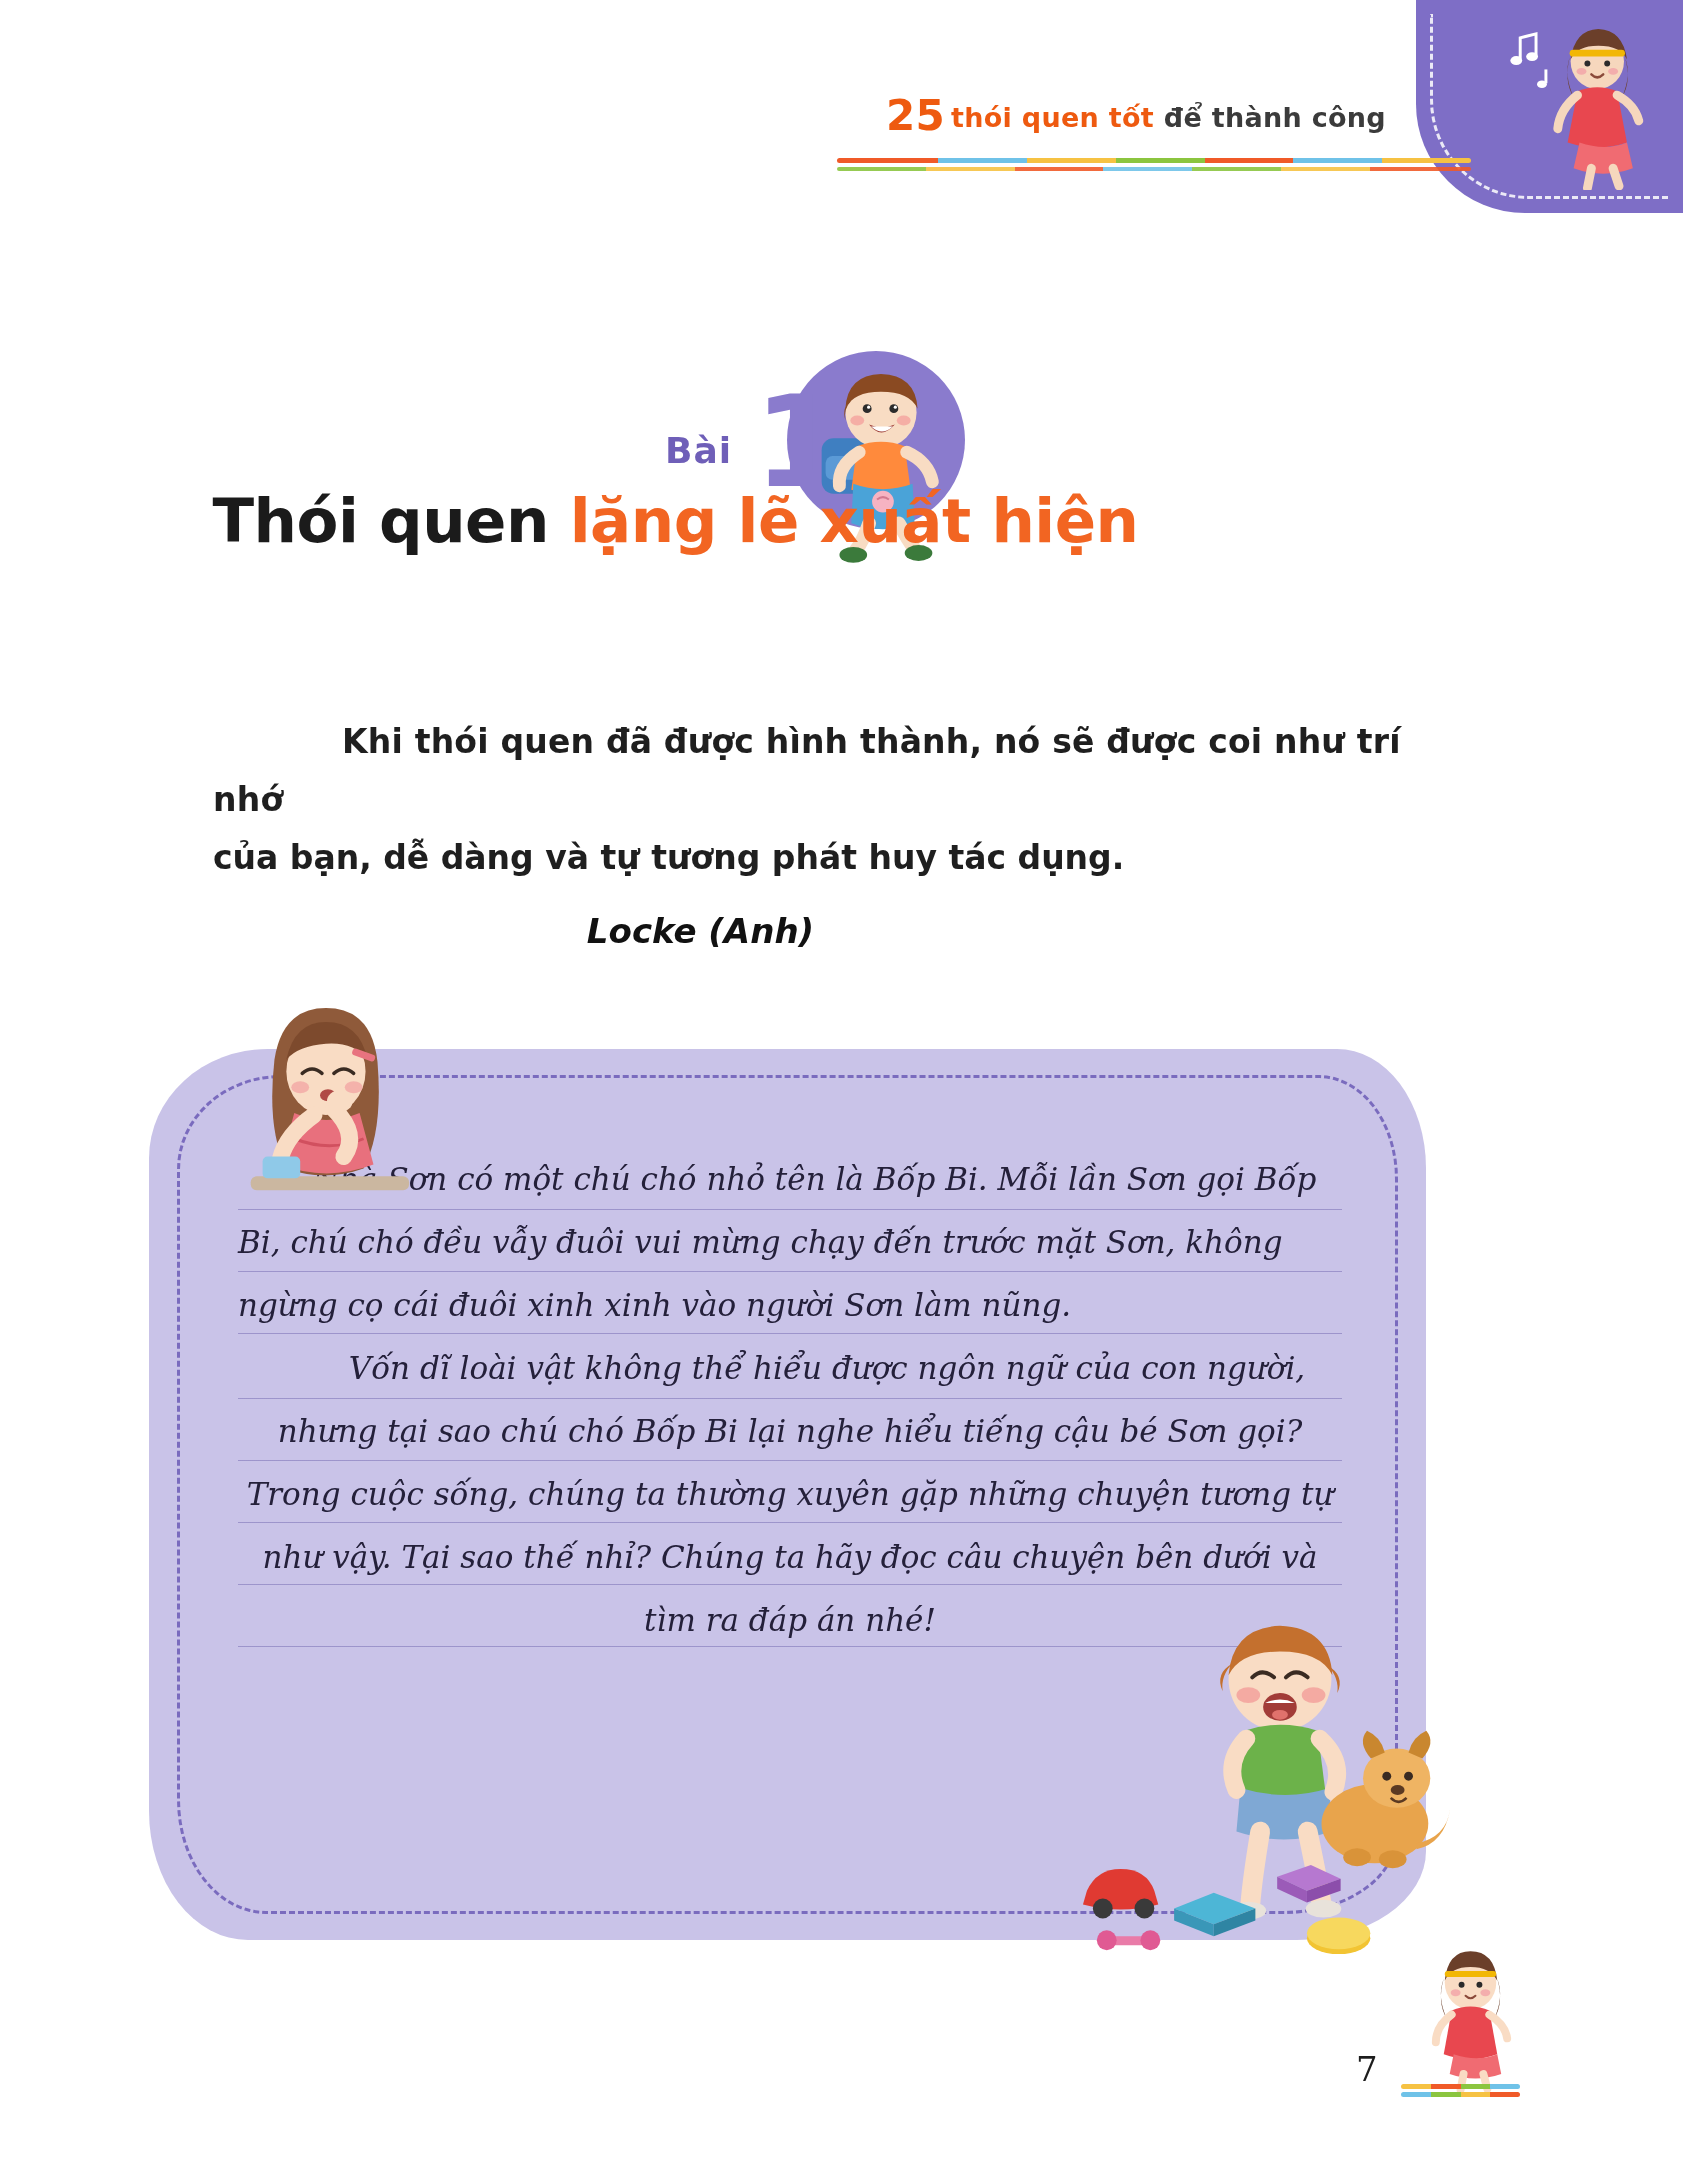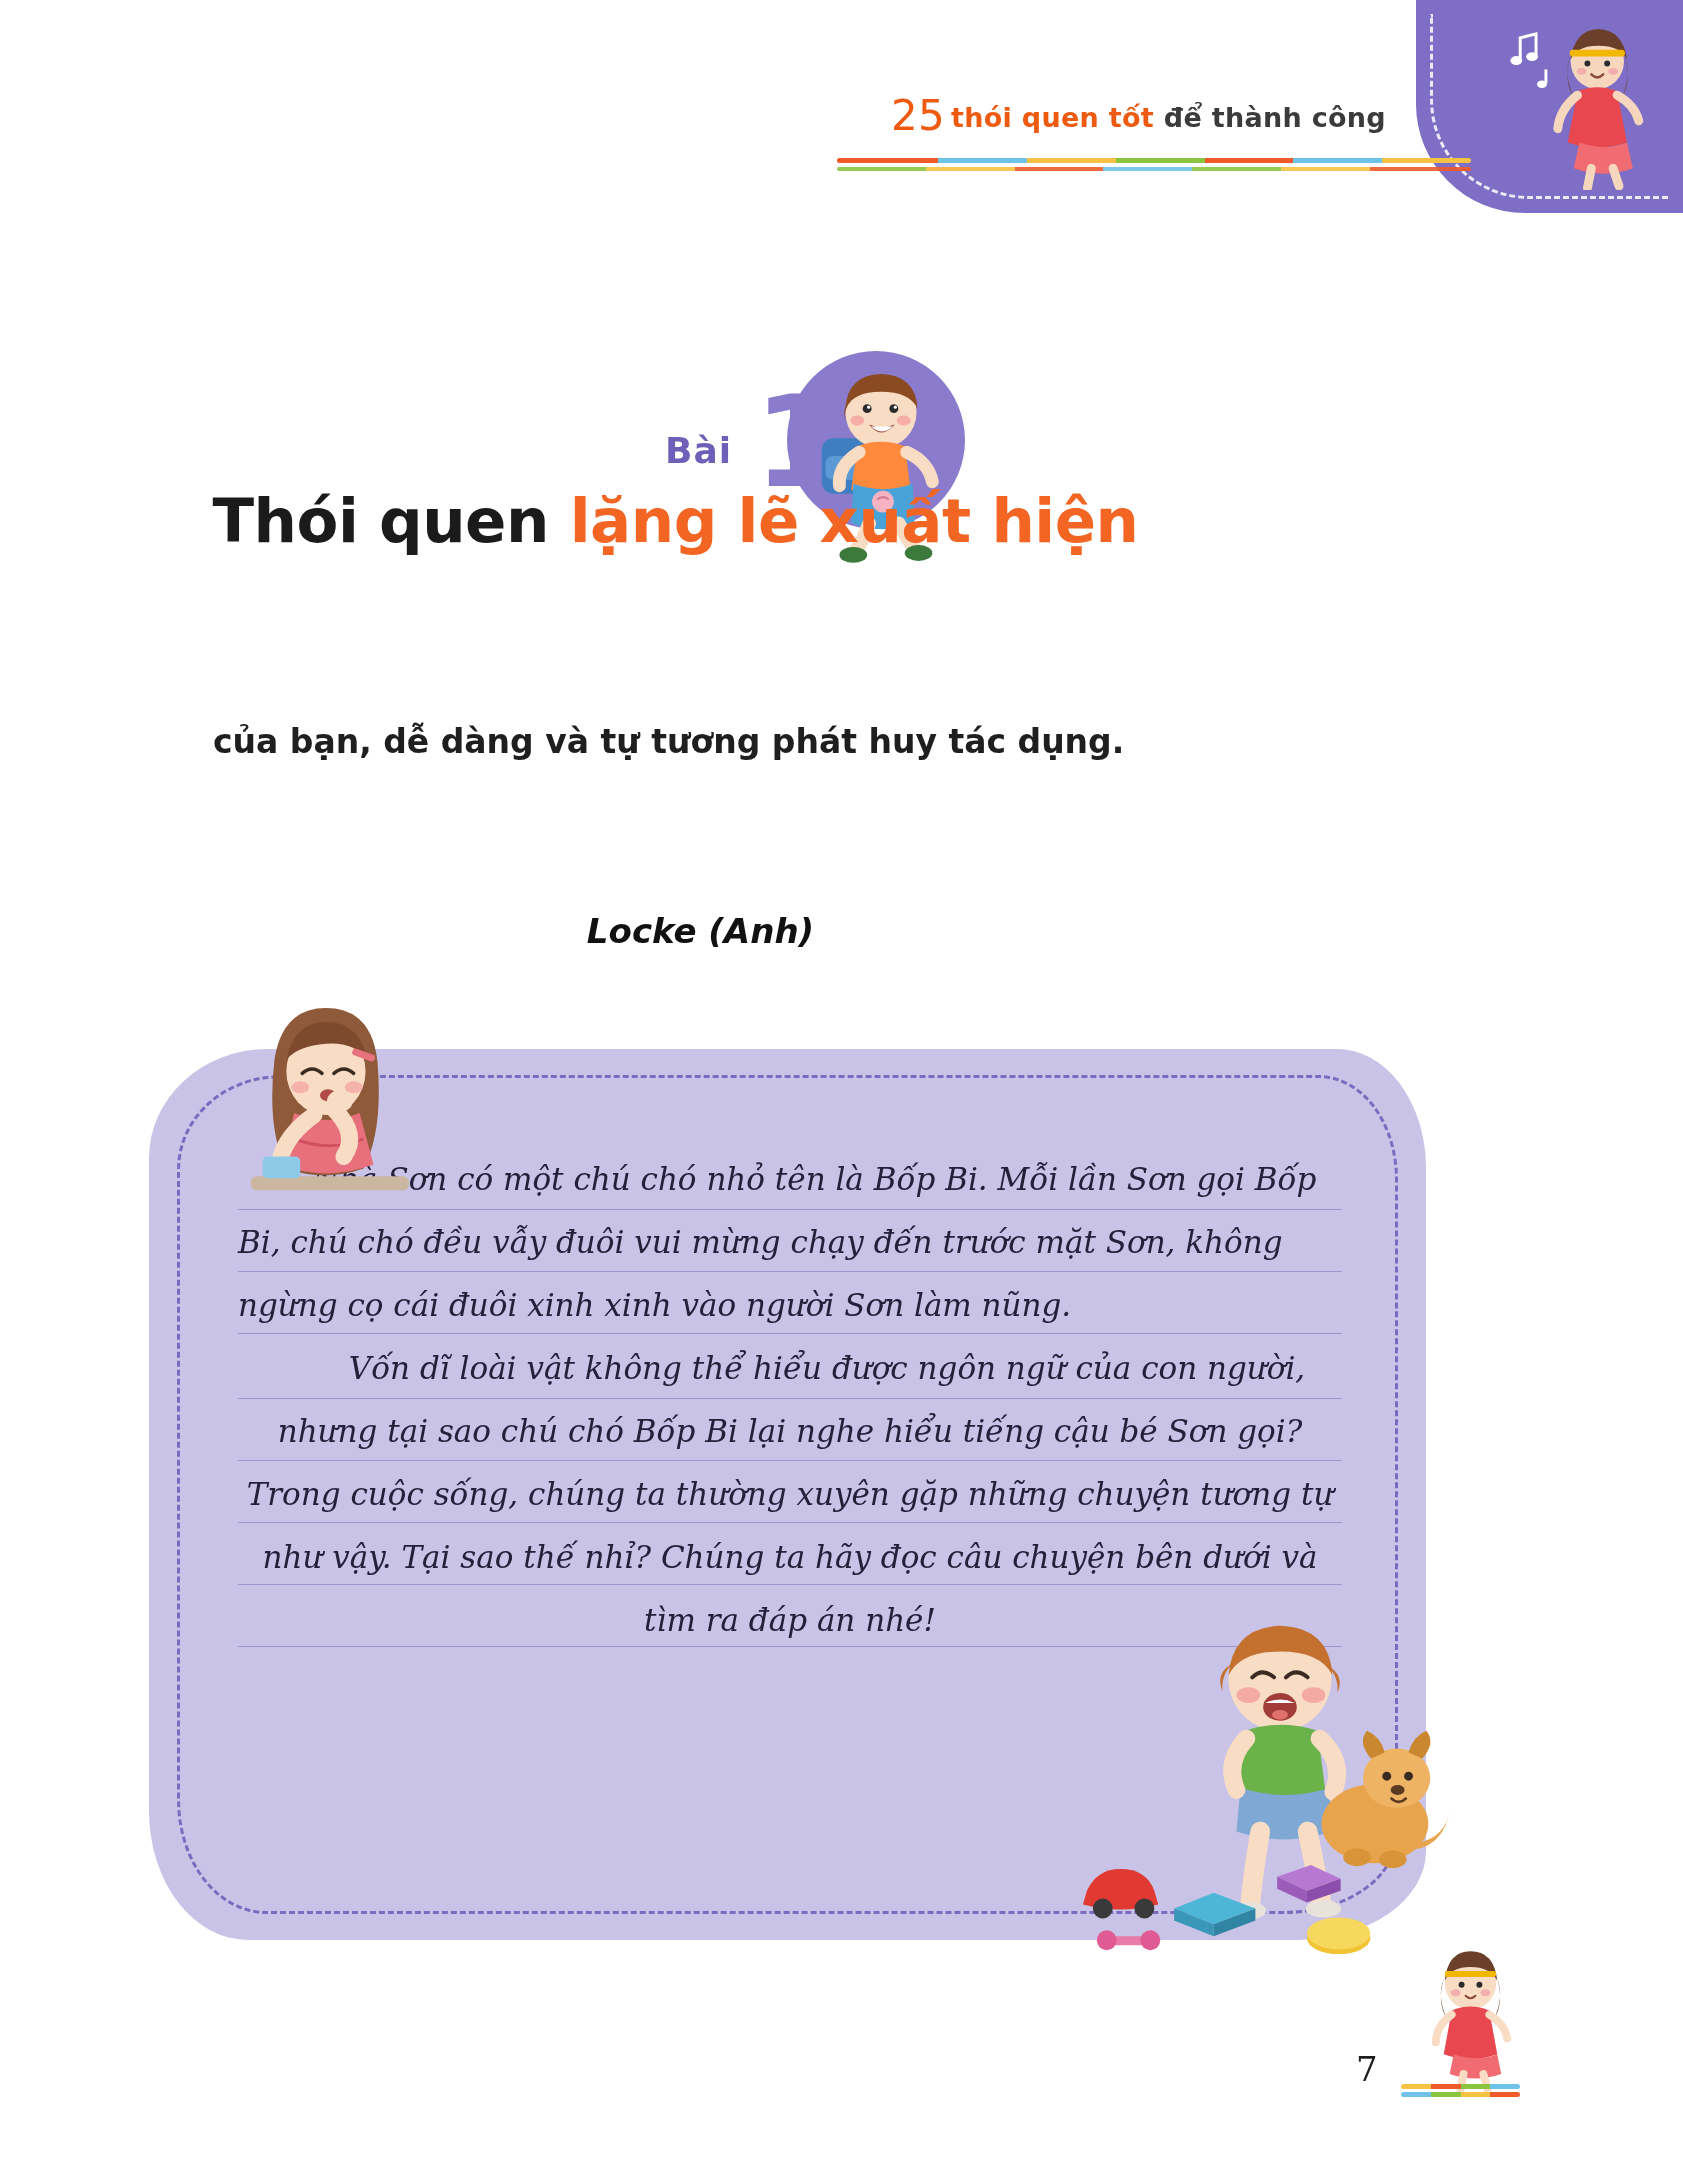--- a/index.html
+++ b/index.html
@@ -37,21 +37,21 @@
     font-family: "DejaVu Sans", "Liberation Sans", sans-serif;
     font-weight: bold;
     font-size: 27px;
     color: #3b3b3b;
     letter-spacing: 0.3px;
     white-space: nowrap;
   }
   .header-title .num {
     color: #ee5a10;
     font-size: 42px;
-    font-weight: normal;
+    font-weight: bold;
     vertical-align: -3px;
     margin-right: 6px;
   }
   .header-title .orange {
     color: #ee5a10;
   }
 
   
   #header-rule {
     position: absolute;
@@ -414,20 +414,21 @@
         <ellipse cx="128" cy="194" rx="14" ry="8" fill="#3b7a3b"></ellipse>
       </g>
     </svg>
   </div>
 
   <div id="main-title">
     <span>Thói quen </span><span class="hl">lặng lẽ xuất hiện</span>
   </div>
 
   <div id="quote-block">
+    <div class="p">Khi thói quen đã được hình thành, nó sẽ được coi như trí nhớ</div>
     <div>của bạn, dễ dàng và tự tương phát huy tác dụng.</div>
   </div>
   <div id="quote-author">Locke (Anh)</div>
 
   <div id="story-panel">
     <div id="story-blob"></div>
     <div id="story-blob-dash"></div>
     <div id="story-text">
       <p class="para p1">Nhà Sơn có một chú chó nhỏ tên là Bốp Bi. Mỗi lần Sơn gọi Bốp Bi, chú chó đều vẫy đuôi vui mừng chạy đến trước mặt Sơn, không ngừng cọ cái đuôi xinh xinh vào người Sơn làm nũng.</p>
       <p class="para p2">Vốn dĩ loài vật không thể hiểu được ngôn ngữ của con người, nhưng tại sao chú chó Bốp Bi lại nghe hiểu tiếng cậu bé Sơn gọi? Trong cuộc sống, chúng ta thường xuyên gặp những chuyện tương tự như vậy. Tại sao thế nhỉ? Chúng ta hãy đọc câu chuyện bên dưới và tìm ra đáp án nhé!</p>

